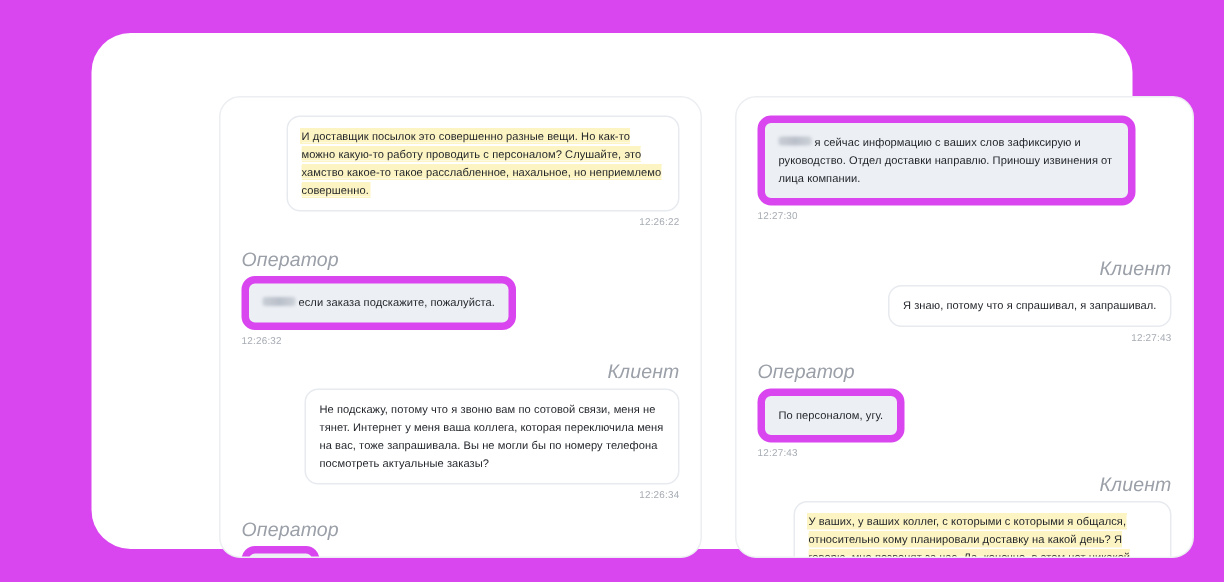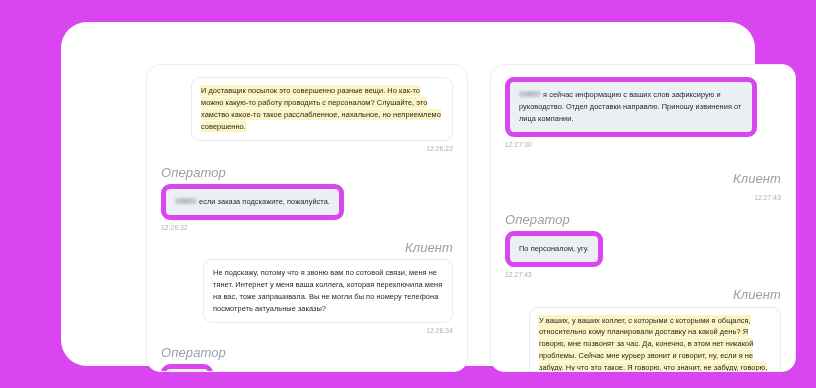--- a/index.html
+++ b/index.html
@@ -190,20 +190,23 @@
           <div class="ts">12:27:30</div>
         </div>
 
         <div class="sp12"></div>
 
 
         <div class="sp10"></div>
 
         <div class="row right">
           <div class="speaker right-al">Клиент</div>
+          <div class="bubble client">
+            <span>Я знаю, потому что я спрашивал, я запрашивал.</span>
+          </div>
           <div class="ts right-al">12:27:43</div>
         </div>
 
         <div class="sp10"></div>
 
         <div class="row left">
           <div class="speaker">Оператор</div>
           <div class="bubble operator">
             <span>По персоналом, угу.</span>
           </div>

